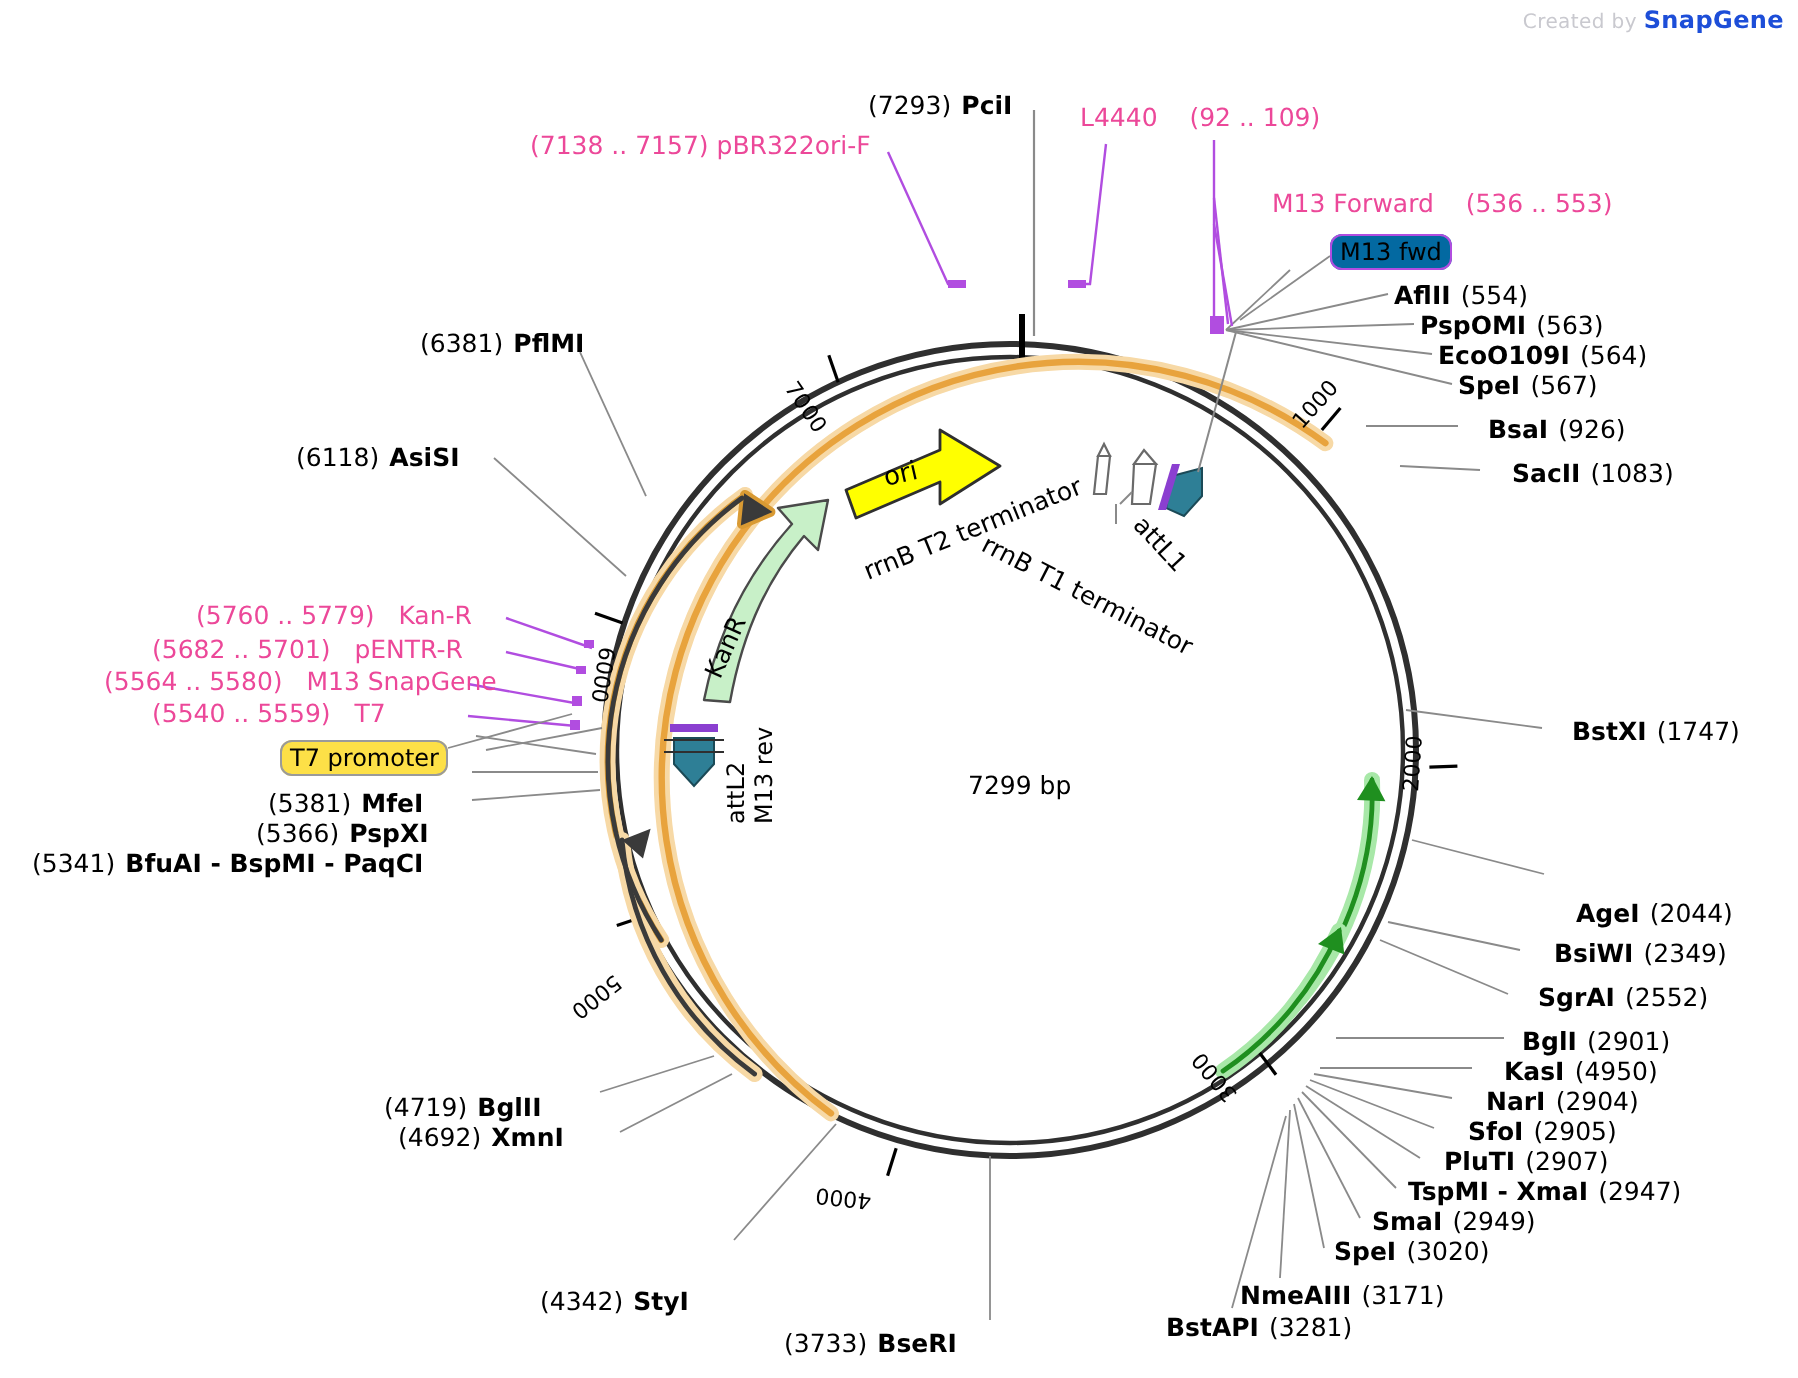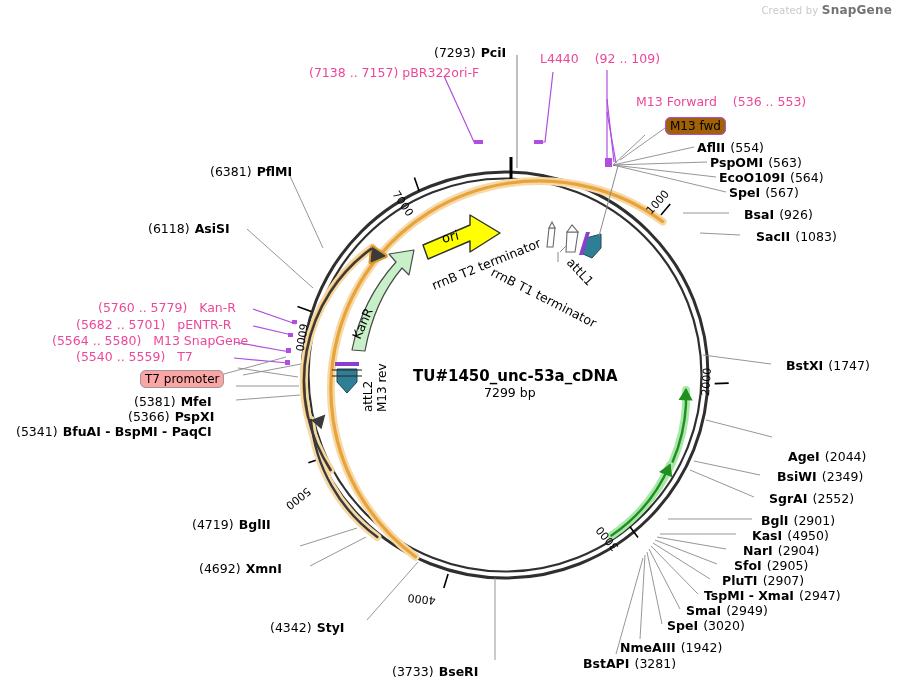--- a/index.html
+++ b/index.html
@@ -8,25 +8,25 @@
   #stage{position:relative;width:899px;height:689px;background:#fff;}
   svg{position:absolute;left:0;top:0;}
   .lbl{position:absolute;white-space:nowrap;line-height:1.05;}
   .enz{font-size:12.5px;font-weight:bold;color:#000;}
   .pos{font-size:12.5px;font-weight:normal;color:#000;}
   .prm{font-size:12.5px;color:#ec4899;}
   .ttl{font-size:15px;font-weight:bold;color:#000;}
   .bp{font-size:12.5px;color:#000;}
   .tick{font-size:11px;fill:#000;}
   .boxlab{font-size:12px;color:#000;border:1px solid #9a9a9a;border-radius:6px;
-          padding:1px 4px;background:#fca5a5;}
-  .boxlab.purple{border-color:#b14de0;background:#a16207;color:#000;}
+          padding:1px 4px;background:#fde047;}
+  .boxlab.purple{border-color:#b14de0;background:#0369a1;color:#000;}
   .wm{position:absolute;right:7px;top:3px;font-size:10px;color:#c9c9cf;
       letter-spacing:.2px;}
-  .wm .sg{color:#737373;font-size:12px;font-weight:bold;}
+  .wm .sg{color:#1d4ed8;font-size:12px;font-weight:bold;}
 </style>
 </head>
 <body>
 
 <div id="stage">
 
   <svg width="899" height="689">
     <defs>
       <marker id="noarrow"></marker>
     </defs>
@@ -196,24 +196,23 @@
       <text x="372" y="412" font-size="12" transform="rotate(-90,372,412)">attL2</text>
       <text x="386" y="412" font-size="12" transform="rotate(-90,386,412)">M13 rev</text>
     </g>
   </svg>
 
   <div class="wm">
     <span>Created by</span>
     <span class="sg">SnapGene</span>
   </div>
 
-  <div class="lbl ttl" style="left:413px;top:369px;">TU#1450_unc-53a_cDNA</div>
   <div class="lbl bp" style="left:484px;top:386px;">7299 bp</div>
 
-  <div class="lbl prm" style="left:265px;top:66px;margin-left:44px;">
+  <div class="lbl prm" style="left:265px;top:66px;">
     <span>(7138 .. 7157)</span>
     <span>pBR322ori-F</span>
   </div>
 
   <div class="lbl" style="left:434px;top:44px;">
     <span class="pos">(7293)</span>
     <span class="enz">PciI</span>
   </div>
 
   <div class="lbl prm" style="left:540px;top:52px;">
@@ -299,40 +298,40 @@
   <div class="lbl" style="left:686px;top:602px;">
     <span class="enz">SmaI</span>
     <span class="pos">(2949)</span>
   </div>
   <div class="lbl" style="left:667px;top:617px;">
     <span class="enz">SpeI</span>
     <span class="pos">(3020)</span>
   </div>
   <div class="lbl" style="left:620px;top:639px;">
     <span class="enz">NmeAIII</span>
-    <span class="pos">(1942)</span>
+    <span class="pos">(3171)</span>
   </div>
   <div class="lbl" style="left:583px;top:655px;">
     <span class="enz">BstAPI</span>
     <span class="pos">(3281)</span>
   </div>
 
   <div class="lbl" style="left:392px;top:663px;text-align:center;">
     <span class="pos">(3733)</span>
     <span class="enz">BseRI</span>
   </div>
-  <div class="lbl" style="left:270px;top:619px;">
+  <div class="lbl" style="left:270px;top:642px;">
     <span class="pos">(4342)</span>
     <span class="enz">StyI</span>
   </div>
   <div class="lbl" style="left:199px;top:560px;">
     <span class="pos">(4692)</span>
     <span class="enz">XmnI</span>
   </div>
-  <div class="lbl" style="left:192px;top:516px;">
+  <div class="lbl" style="left:192px;top:545px;">
     <span class="pos">(4719)</span>
     <span class="enz">BglII</span>
   </div>
 
   <div class="lbl" style="left:16px;top:423px;">
     <span class="pos">(5341)</span>
     <span class="enz">BfuAI - BspMI - PaqCI</span>
   </div>
   <div class="lbl" style="left:128px;top:408px;">
     <span class="pos">(5366)</span>

